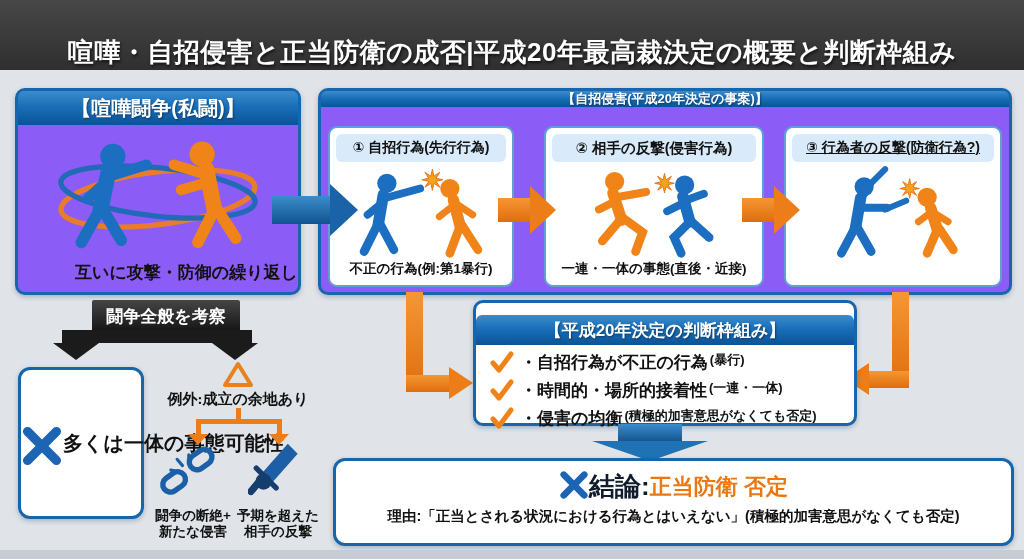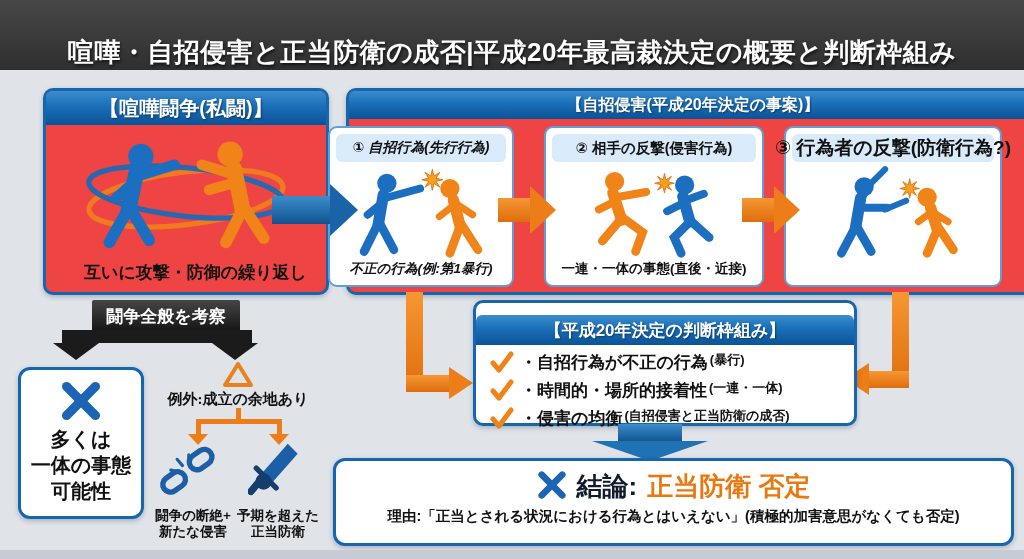--- a/index.html
+++ b/index.html
@@ -15,58 +15,57 @@
     position:absolute; left:0; top:0; width:1024px; height:70px;
     background:linear-gradient(180deg,#474747 0%,#3a3a3a 55%,#2f2f2f 100%);
     display:flex; align-items:flex-end; justify-content:center;
   }
   .titlebar h1 {
     color:#fff; font-size:26px; font-weight:bold; white-space:nowrap;
     text-shadow:1px 2px 3px rgba(0,0,0,.65); letter-spacing:.5px;
   }
   
   .panel {
-    position:absolute; background:#ef4444;
+    position:absolute; background:#8b5cf6;
     border:3px solid #1666ae; border-radius:10px;
     box-shadow:0 2px 5px rgba(40,60,90,.3);
-    margin-left:28px;
   }
   .panel-header {
     background:linear-gradient(180deg,#3b8ccc 0%,#1a6fb8 45%,#0b5397 100%);
     border-radius:6px 6px 0 0; color:#fff; font-weight:bold;
     display:flex; align-items:center; justify-content:center; white-space:nowrap;
     text-shadow:1px 1px 2px rgba(0,0,0,.4);
   }
   .left-panel  { left:15px;  top:88px; width:286px; height:207px; }
   .left-panel  .panel-header { height:34px; font-size:20px; }
   .right-panel { left:318px; top:88px; width:694px; height:207px; }
-  .right-panel .panel-header { height:28px; font-size:16px; }
+  .right-panel .panel-header { height:16px; font-size:13px; }
   .panel-caption {
-    position:absolute; left:0; right:0; bottom:8px; text-align:left;
+    position:absolute; left:0; right:0; bottom:8px; text-align:right;
     font-weight:bold; font-size:17px; white-space:nowrap;padding-left:38px;
   }
   .figure-area { position:absolute; left:0; right:0; display:flex; justify-content:center; }
   .left-panel .figure-area { top:38px; }
   
   .step-box {
     position:absolute; top:126px; height:161px; background:#fff;
     border:2px solid #5f9fd6; border-radius:9px;
   }
-  .step1 { left:328px; width:186px;font-style:italic; }
+  .step1 { left:328px; width:186px; }
   .step2 { left:544px; width:220px; }
   .step3 { left:784px; width:218px; }
   .step-pill {
     position:absolute; left:6px; right:6px; top:6px; height:28px;
     background:#d9eafa; border-radius:6px;
     display:flex; align-items:center; justify-content:center;
     font-weight:bold; white-space:nowrap;
   }
   .step1 .step-pill { font-size:14px; }
   .step2 .step-pill { font-size:14.5px; }
-  .step3 .step-pill { font-size:19px; }
+  .step3 .step-pill { font-size:14px;text-decoration:underline; }
   .step-fig { position:absolute; left:0; right:0; top:36px; display:flex; justify-content:center; }
   .step-caption {
     position:absolute; left:0; right:0; bottom:7px; text-align:center;
     font-weight:bold; white-space:nowrap;
   }
   .step1 .step-caption { font-size:13.5px; }
   .step2 .step-caption { font-size:13.5px; }
   .step3 .step-caption { font-size:14.5px; }
   
   .shape { position:absolute; }
@@ -84,21 +83,21 @@
   
   .consider-label {
     position:absolute; left:92px; top:300px; width:148px; height:32px;
     background:linear-gradient(180deg,#454545,#141414); color:#fff;
     font-size:17px; font-weight:bold; display:flex; align-items:center; justify-content:center;
     white-space:nowrap; border-radius:2px;
   }
   .denial-box {
     position:absolute; left:18px; top:367px; width:126px; height:152px;
     background:#fff; border:3px solid #1666ae; border-radius:12px;
-    display:flex; flex-direction:column; align-items:center;
+    display:flex; flex-direction:row; align-items:center;
     box-shadow:0 2px 5px rgba(40,60,90,.3);
   }
   .denial-box .xwrap { margin-top:10px; }
   .denial-line { font-size:20px; font-weight:bold; line-height:1.3; white-space:nowrap; }
   .exc-label {
     position:absolute; left:153px; top:390px; width:170px; text-align:center;
     font-size:15px; font-weight:bold; white-space:nowrap;font-family:Liberation Serif, serif;
   }
   .exc-caption {
     position:absolute; top:508px; width:96px; text-align:center;
@@ -116,23 +115,23 @@
   .fw-row svg { margin-right:6px; flex:none; }
   .fw-main { font-size:17px; font-weight:bold; white-space:nowrap; }
   .fw-note { font-size:13px; font-weight:bold; margin-left:2px; white-space:nowrap; }
   
   .conclusion-box {
     position:absolute; left:333px; top:458px; width:681px; height:88px;
     background:#fff; border:3px solid #1666ae; border-radius:12px;
     display:flex; flex-direction:column; align-items:center;
     box-shadow:0 2px 5px rgba(40,60,90,.3);
   }
-  .conc-line1 { display:flex; align-items:center; gap:10px; margin-top:8px; }
+  .conc-line1 { display:flex; align-items:center; margin-top:8px; }
   .conc-label { font-size:26px; font-weight:bold; color:#101b2d; white-space:nowrap; }
-  .conc-result { font-size:26px; font-weight:bold; color:#e8780f; white-space:nowrap; }
+  .conc-result { font-size:22px; font-weight:bold; color:#e8780f; white-space:nowrap; }
   .conc-reason { font-size:14.5px; font-weight:bold; margin-top:3px; white-space:nowrap; }
   .bottom-strip { position:absolute; left:0; top:550px; width:1024px; height:9px; background:#c7ccd4; }
 </style>
 </head>
 <body>
 
 <div class="canvas">
 
   <header class="titlebar">
     <h1>喧嘩・自招侵害と正当防衛の成否|平成20年最高裁決定の概要と判断枠組み</h1>
@@ -213,21 +212,21 @@
       <line x1="13" y1="43" x2="3" y2="55" stroke="#143e6e" stroke-width="8" stroke-linecap="round"></line>
       <circle cx="17" cy="44" r="9" fill="#143e6e"></circle>
     </svg>
   </span>
   <div class="exc-caption" style="left:145px;">
     <div>闘争の断絶+</div>
     <div>新たな侵害</div>
   </div>
   <div class="exc-caption" style="left:230px;">
     <div>予期を超えた</div>
-    <div>正当防衛</div>
+    <div>相手の反撃</div>
   </div>
 
   <section class="panel right-panel">
     <div class="panel-header">【自招侵害(平成20年決定の事案)】</div>
   </section>
 
   <div class="step-box step1">
     <div class="step-pill">① 自招行為(先行行為)</div>
     <div class="step-fig">
       <svg width="160" height="98" viewBox="0 0 170 112">
@@ -343,21 +342,21 @@
             <polyline points="3,12 9,19 21,3" fill="none" stroke="#ef8318" stroke-width="5" stroke-linecap="round" stroke-linejoin="round"></polyline>
           </svg>
         <span class="fw-main">・時間的・場所的接着性</span>
         <span class="fw-note">(一連・一体)</span>
       </div>
       <div class="fw-row">
         <svg width="24" height="22" viewBox="0 0 24 22">
             <polyline points="3,12 9,19 21,3" fill="none" stroke="#ef8318" stroke-width="5" stroke-linecap="round" stroke-linejoin="round"></polyline>
           </svg>
         <span class="fw-main">・侵害の均衡</span>
-        <span class="fw-note">(自招侵害と正当防衛の成否)</span>
+        <span class="fw-note">(積極的加害意思がなくても否定)</span>
       </div>
     </div>
   </section>
 
   <div class="shape blue-shaft" style="left:618px; top:424px; width:64px; height:18px;"></div>
   <div class="shape blue-head-d" style="left:592px; top:441px;"></div>
 
   <section class="conclusion-box">
     <div class="conc-line1">
       <span>

